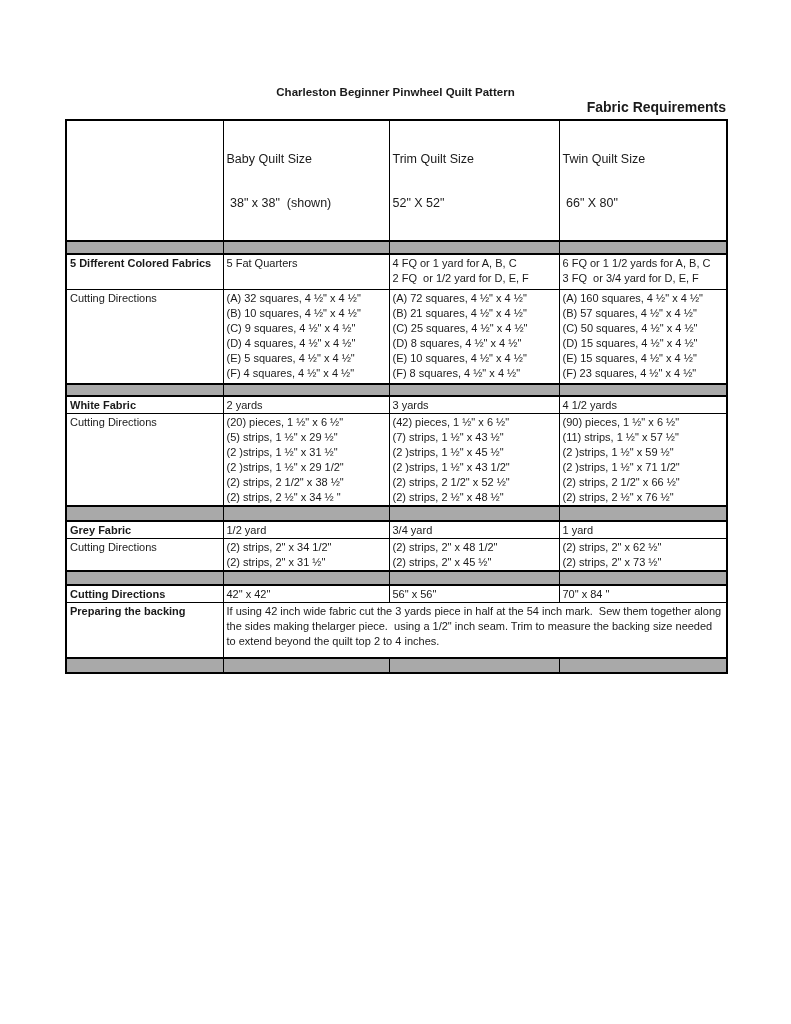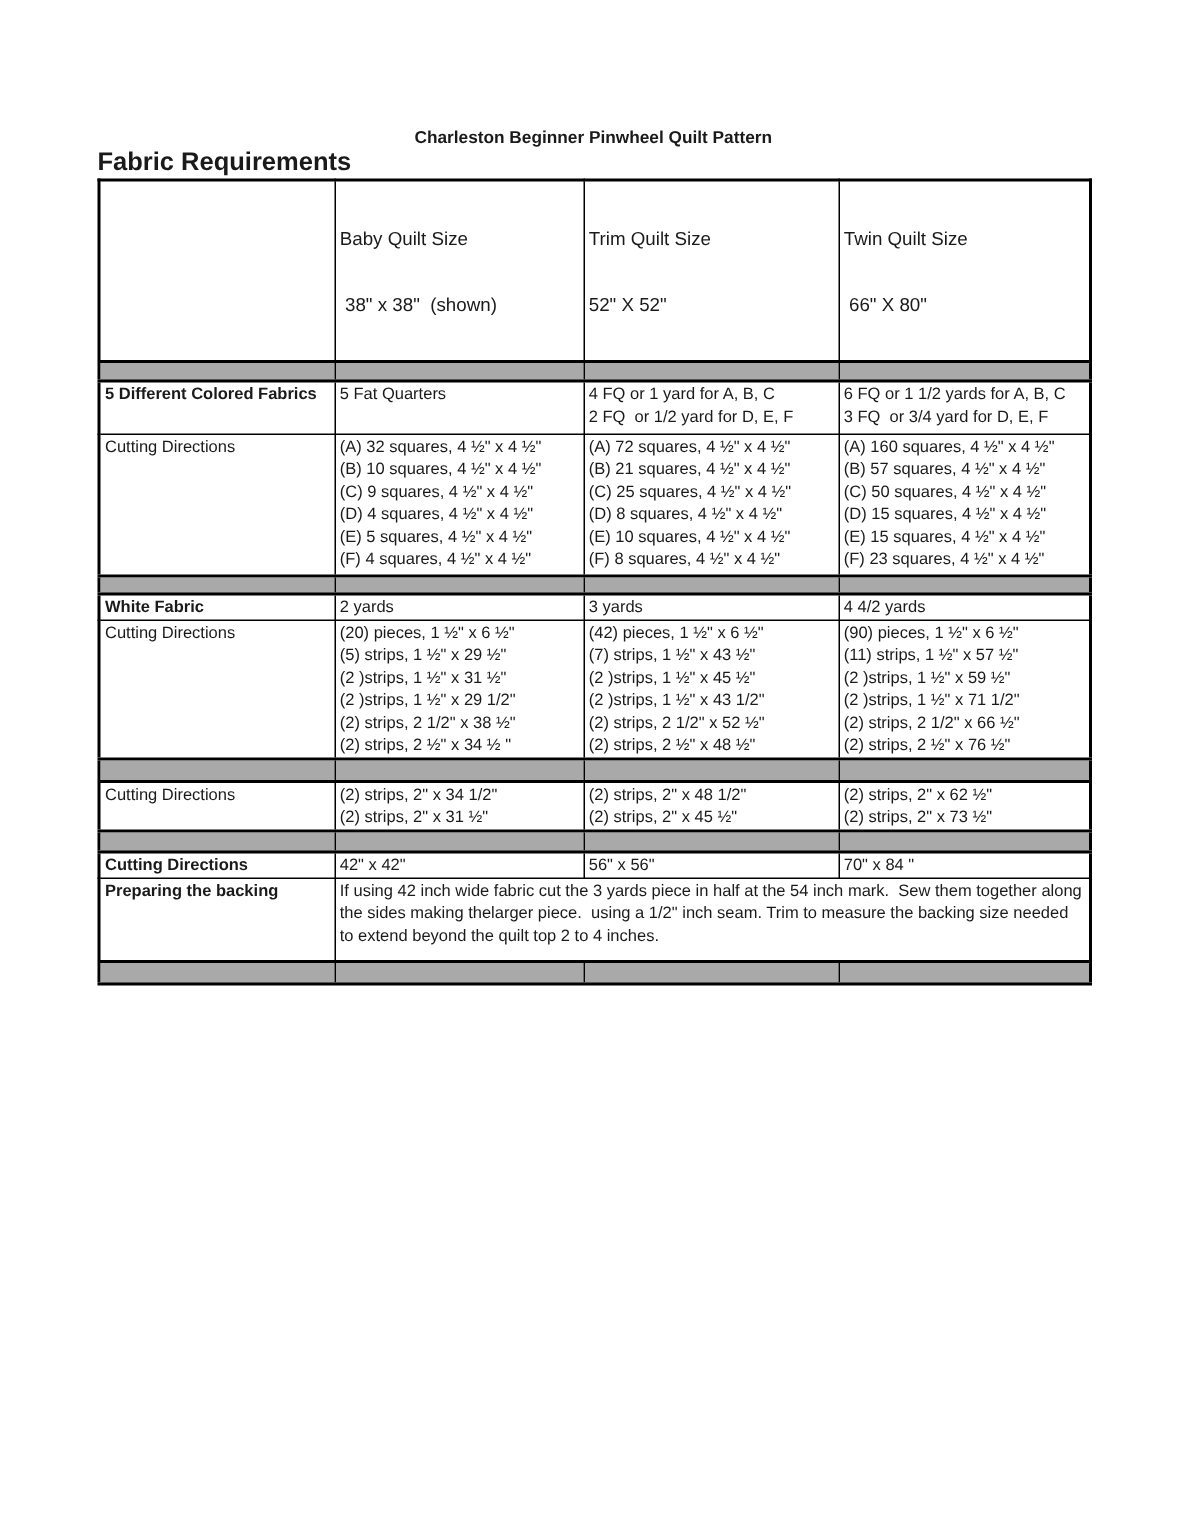--- a/index.html
+++ b/index.html
@@ -3,21 +3,21 @@
 <meta charset="utf-8">
 <style>
   * { margin:0; padding:0; box-sizing:border-box; }
   html,body { background:#ffffff; }
   body {
     width:791px; height:1024px; position:relative;
     font-family:"Liberation Sans", sans-serif; color:#1a1a1a;
   }
   .doc { position:absolute; left:65px; top:84px; width:661px; }
   .title    { font-size:11.5px; font-weight:bold; text-align:center; line-height:16px; white-space:pre-wrap; }
-  .subtitle { font-size:17px; font-weight:bold; text-align:left; line-height:15px; margin-bottom:4px; white-space:pre-wrap; }
+  .subtitle { font-size:14px; font-weight:bold; text-align:right; line-height:15px; margin-bottom:4px; white-space:pre-wrap; }
   table.fr {
     border-collapse:collapse; table-layout:fixed; width:661px;
     border:2px solid #000;
   }
   table.fr td {
     border:1px solid #000; vertical-align:top;
     padding:1px 3px 0 3px; font-size:11px; line-height:15px;
     white-space:pre-wrap; overflow:hidden;
   }
   .lbl  { font-weight:bold; }
@@ -100,21 +100,21 @@
       <td></td>
           <td></td>
           <td></td>
           <td></td>
     </tr>
 
     <tr style="height:16px">
       <td class="lbl">White Fabric</td>
       <td>2 yards</td>
       <td>3 yards</td>
-      <td>4 4/2 yards</td>
+      <td>4 1/2 yards</td>
     </tr>
     <tr style="height:90px">
       <td class="lbl2">Cutting Directions</td>
       <td>(20) pieces, 1 ½" x 6 ½"
 (5) strips, 1 ½" x 29 ½"
 (2 )strips, 1 ½" x 31 ½"
 (2 )strips, 1 ½" x 29 1/2"
 (2) strips, 2 1/2" x 38 ½"
 (2) strips, 2 ½" x 34 ½ "</td>
       <td>(42) pieces, 1 ½" x 6 ½"
@@ -131,20 +131,26 @@
 (2) strips, 2 ½" x 76 ½"</td>
     </tr>
 
     <tr class="sep" style="height:15px">
       <td></td>
           <td></td>
           <td></td>
           <td></td>
     </tr>
 
+    <tr style="height:16px">
+      <td class="lbl">Grey Fabric</td>
+      <td>1/2 yard</td>
+      <td>3/4 yard</td>
+      <td>1 yard</td>
+    </tr>
     <tr style="height:32px">
       <td class="lbl2">Cutting Directions</td>
       <td>(2) strips, 2" x 34 1/2"
 (2) strips, 2" x 31 ½"</td>
       <td>(2) strips, 2" x 48 1/2"
 (2) strips, 2" x 45 ½"</td>
       <td>(2) strips, 2" x 62 ½"
 (2) strips, 2" x 73 ½"</td>
     </tr>
 

